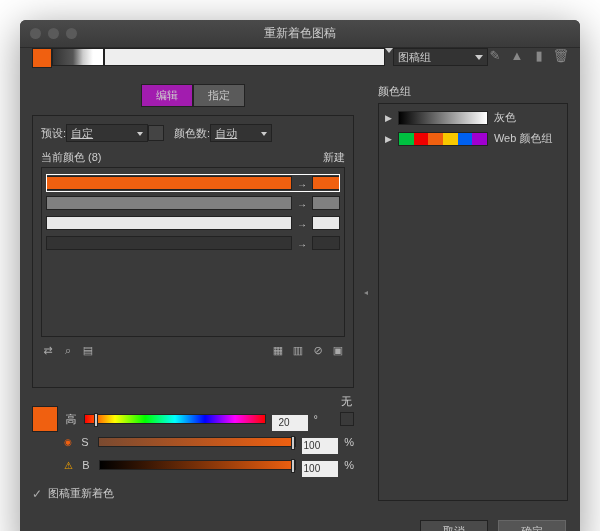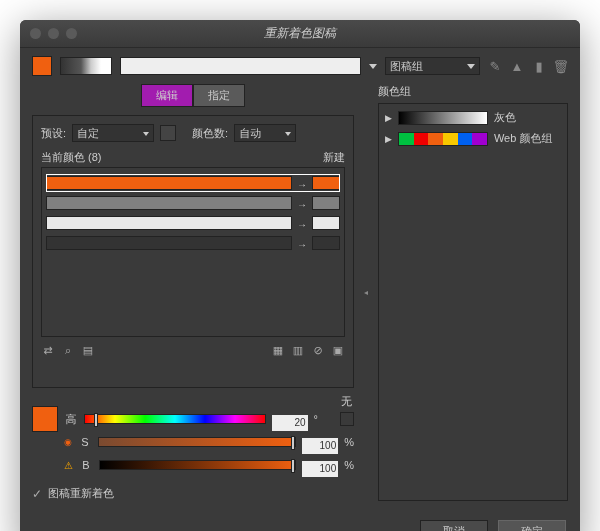--- a/index.html
+++ b/index.html
@@ -1,57 +1,57 @@
 <!DOCTYPE html>
 <html><head>
 <meta charset="utf-8">
 <style>
 * { margin: 0; padding: 0; box-sizing: border-box; font-family: -apple-system, "PingFang SC", sans-serif; }
 body { background: #fff; padding: 20px; display: flex; justify-content: center; }
 .window { width: 600px; height: 531px; background: #3a3a3a; box-shadow: 0 8px 40px rgba(0,0,0,0.4); border-radius: 6px; overflow: hidden; display: flex; flex-direction: column; }
 .titlebar { height: 28px; background: linear-gradient(#4a4a4a, #3a3a3a); display: flex; align-items: center; position: relative; border-bottom: 1px solid #2a2a2a; }
 .traffic { position: absolute; left: 10px; display: flex; gap: 7px; }
 .dot { width: 11px; height: 11px; border-radius: 50%; background: #5a5a5a; }
-.title { flex: 1; text-align: center; font-size: 12px; color: #ccc; font-style: italic; }
-.toprow { height: 36px; display: flex; align-items: center; padding: 0 12px; gap: 8px; }
+.title { flex: 1; text-align: center; font-size: 12px; color: #ccc; }
+.toprow { height: 36px; display: flex; align-items: flex-start; padding: 0 12px; }
 .swatch-sm { width: 20px; height: 20px; border: 1px solid #222; }
 .grad-bar { width: 52px; height: 18px; background: linear-gradient(90deg, #333, #555 40%, #ccc 60%, #fff 80%); border: 1px solid #222; }
 .wide-field { flex: 1; height: 18px; background: #eee; border: 1px solid #222; }
 .tri-down { width: 0; height: 0; border-left: 4px solid transparent; border-right: 4px solid transparent; border-top: 5px solid #ccc; }
 .dd { height: 18px; background: #333; border: 1px solid #222; display: flex; align-items: center; padding: 0 4px; gap: 4px; font-size: 11px; color: #ccc; }
 .topicons { display: flex; gap: 8px; color: #888; }
 .topicons span { width: 14px; height: 14px; display: flex; align-items: center; justify-content: center; font-size: 13px; }
 .body { flex: 1; display: flex; padding: 0 12px 10px 12px; gap: 10px; }
 .left { flex: 1; display: flex; flex-direction: column; }
 .right { width: 190px; display: flex; flex-direction: column; }
 .tabs { display: flex; justify-content: center; gap: 0; margin-bottom: 8px; }
 .tab { padding: 3px 14px; font-size: 11px; color: #ccc; background: #a21caf; border: 1px solid #222; }
 .tab.active { background: #5a5a5a; }
 .leftinner { border: 1px solid #222; flex: 1; padding: 8px; display: flex; flex-direction: column; background: #3a3a3a; }
-.row { display: flex; align-items: center; gap: 6px; font-size: 11px; color: #ccc; margin-bottom: 8px; text-align: center; }
+.row { display: flex; align-items: center; font-size: 11px; color: #ccc; margin-bottom: 8px; text-align: center; }
 .lbl { color: #ccc; }
-.dd-md { height: 18px; background: #333; border: 1px solid #222; display: flex; align-items: center; padding: 0 4px; font-size: 11px; color: #ccc; min-width: 60px; position: relative; }
+.dd-md { height: 18px; background: #333; border: 1px solid #222; display: flex; align-items: center; padding: 0 4px; font-size: 11px; color: #ccc; min-width: 60px; position: relative; text-decoration: underline; }
 .dd-md:after { content:""; position:absolute; right:4px; top:7px; width:0;height:0;border-left:3px solid transparent;border-right:3px solid transparent;border-top:4px solid #ccc; }
 .sqicon { width: 16px; height: 16px; background: #444; border: 1px solid #222; }
 .colorhdr { display: flex; font-size: 11px; color: #ccc; margin-bottom: 2px; }
 .colorlist { border: 1px solid #222; background: #3a3a3a; min-height: 170px; padding: 4px 0; }
 .colorrow { display: flex; align-items: center; height: 18px; margin: 2px 4px; gap: 4px; }
 .colorrow.sel { outline: 1px solid #fff; outline-offset: -1px; }
 .colbar { flex: 1; height: 14px; border: 1px solid #222; }
 .arrow { width: 12px; text-align: center; color: #ccc; font-size: 10px; }
 .newcol { width: 28px; height: 14px; border: 1px solid #222; }
 .iconstrip { display:flex; gap:6px; margin:6px 0; }
 .iconstrip .ic { width:14px;height:14px; color:#aaa; font-size:11px; display:flex;align-items:center;justify-content:center; }
 .slidersec { margin-top: 6px; font-size: 11px; color: #ccc; }
 .srow { display: flex; align-items: center; gap: 6px; height: 20px; margin-bottom: 3px; }
 .bigsw { width: 26px; height: 26px; border: 1px solid #222; }
 .slletter { width: 14px; text-align: center; }
 .slider { height: 10px; border: 1px solid #222; position: relative; }
 .slhandle { position: absolute; top: -2px; width: 4px; height: 14px; background: #ccc; border: 1px solid #222; }
-.numfield { width: 36px; height: 16px; background: #eee; font-size: 10px; color: #333; text-align: right; padding-right: 2px; line-height: 16px; margin-top: 8px; }
+.numfield { width: 36px; height: 16px; background: #eee; font-size: 10px; color: #333; text-align: right; padding-right: 18px; line-height: 16px; margin-top: 8px; }
 .checkrow { display: flex; align-items: center; gap: 6px; font-size: 11px; color: #ccc; margin-top: 8px; }
 .check { color: #aaa; font-size: 12px; }
 .rightbox { flex: 1; border: 1px solid #222; background: #3a3a3a; padding: 6px; }
 .rlbl { font-size: 11px; color: #ccc; margin-bottom: 4px; }
 .grp { display: flex; align-items: center; gap: 6px; font-size: 11px; color: #ccc; margin-bottom: 6px; }
 .gradbox { width: 90px; height: 14px; border: 1px solid #222; }
 .webgrad { display: flex; width: 90px; height: 14px; border: 1px solid #222; }
 .webgrad div { flex: 1; }
 .footer { height: 40px; display: flex; align-items: center; justify-content: flex-end; padding: 0 14px; gap: 10px; }
 .btn { min-width: 68px; height: 22px; background: #4a4a4a; border: 1px solid #222; color: #ccc; font-size: 11px; display: flex; align-items: center; justify-content: center; }

